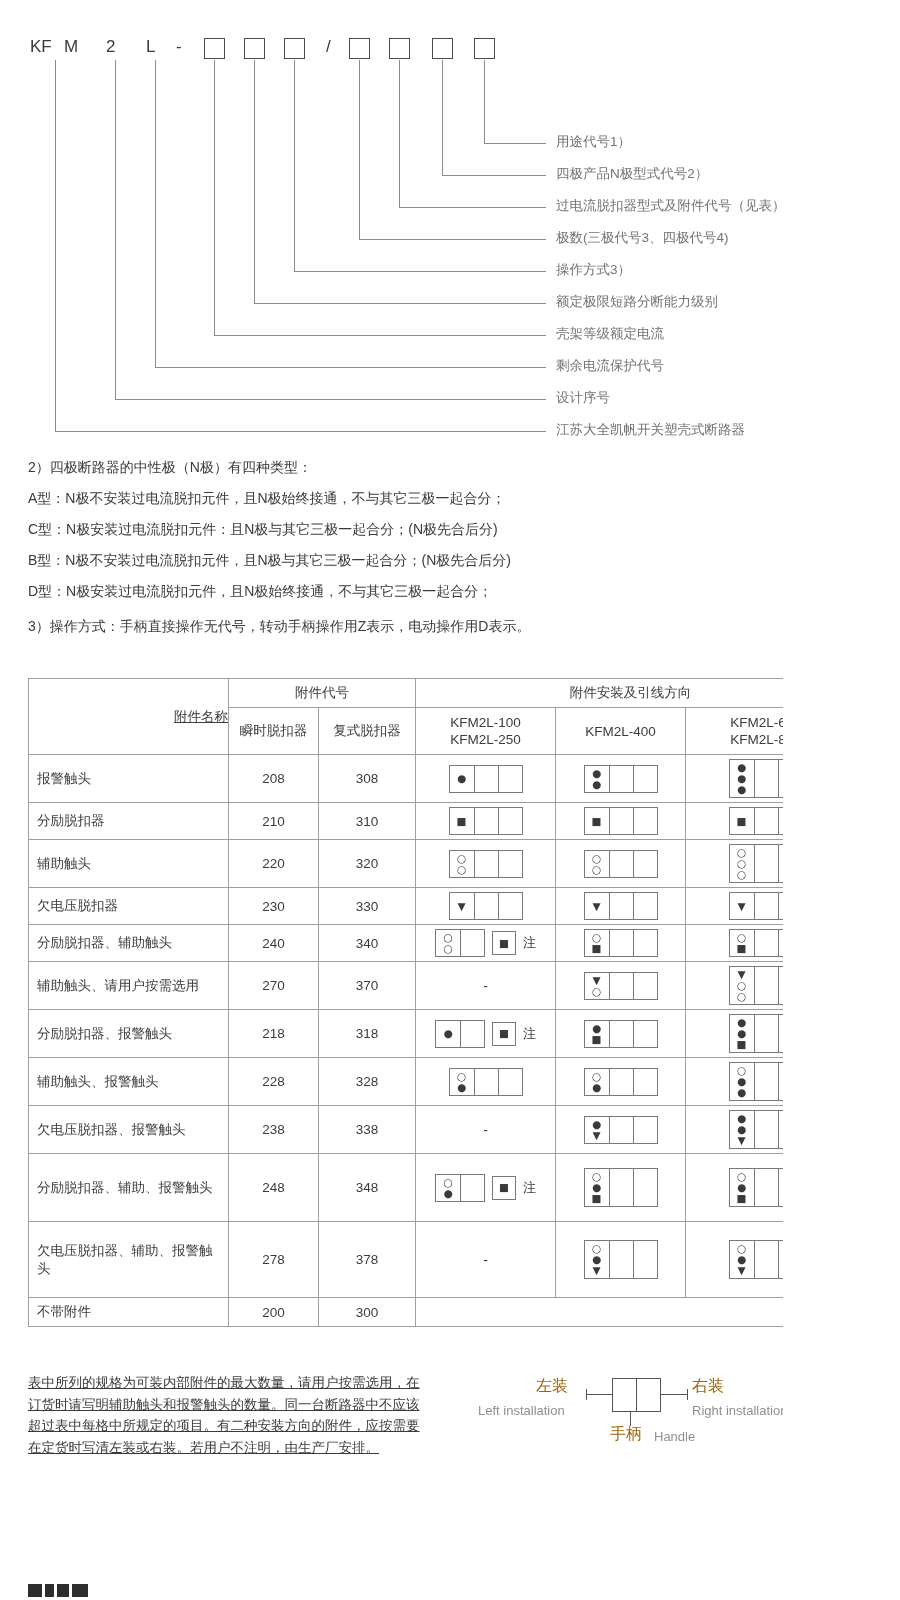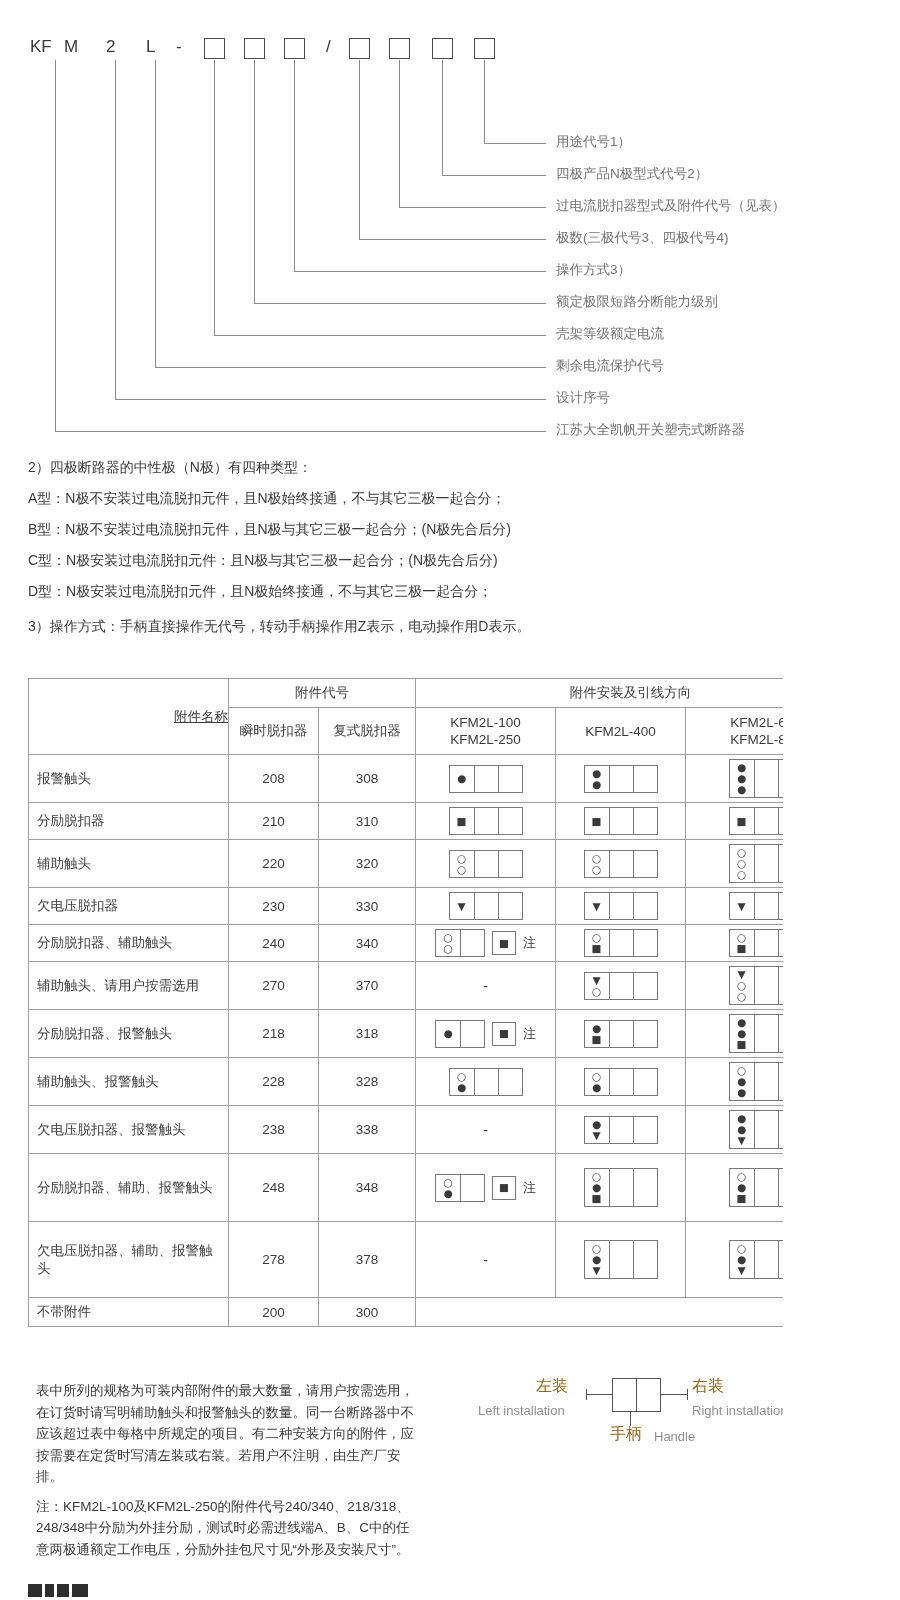--- a/index.html
+++ b/index.html
@@ -33,21 +33,21 @@
   .inst-cell + .inst-cell{border-left:1px solid #787878;}
   .sym{font-size:10.5px;line-height:11px;color:#3a3a3a;font-family:"DejaVu Sans",sans-serif;}
   .inst-single{width:24px;height:24px;box-sizing:border-box;border:1px solid #787878;display:flex;align-items:center;justify-content:center;}
   .inst-note{font-size:13px;color:#3a3a3a;}
   .acc-table tbody tr:nth-child(10) .inst-td{padding:14px 0;}
   .acc-table tbody tr:nth-child(11) .inst-td{padding:18px 0;}
   .acc-table tbody tr:nth-child(12) td{height:20px;}
 
   
   .footer-text{position:absolute;left:28px;top:1372px;width:400px;font-size:13.5px;line-height:21.5px;color:#3a3a3a;}
-  .footer-text p{margin:8px;}
+  .footer-text p{margin:0;text-decoration:underline;}
 
   
   .hd-cn{position:absolute;font-size:16px;color:#a16207;white-space:nowrap;}
   .hd-en{position:absolute;font-size:13px;color:#8f8f8f;white-space:nowrap;}
   .hd-box{position:absolute;display:flex;border:1px solid #555;background:#fff;}
   .hd-cell{width:23px;height:32px;}
   .hd-cell + .hd-cell{border-left:1px solid #555;}
   .hd-hline{position:absolute;border-top:1px solid #555;}
   .hd-tick{position:absolute;height:11px;border-left:1px solid #555;}
   .hd-vline{position:absolute;border-left:1px solid #555;}
@@ -99,22 +99,22 @@
     <div class="code-label" style="top:293px">额定极限短路分断能力级别</div>
     <div class="code-label" style="top:325px">壳架等级额定电流</div>
     <div class="code-label" style="top:357px">剩余电流保护代号</div>
     <div class="code-label" style="top:389px">设计序号</div>
     <div class="code-label" style="top:421px">江苏大全凯帆开关塑壳式断路器</div>
   </div>
 
   <div class="notes">
     <div>2）四极断路器的中性极（N极）有四种类型：</div>
     <div>A型：N极不安装过电流脱扣元件，且N极始终接通，不与其它三极一起合分；</div>
+    <div>C型：N极安装过电流脱扣元件：且N极与其它三极一起合分；(N极先合后分)</div>
     <div>B型：N极不安装过电流脱扣元件，且N极与其它三极一起合分；(N极先合后分)</div>
-    <div>C型：N极安装过电流脱扣元件：且N极与其它三极一起合分；(N极先合后分)</div>
     <div>D型：N极安装过电流脱扣元件，且N极始终接通，不与其它三极一起合分；</div>
     <div>3）操作方式：手柄直接操作无代号，转动手柄操作用Z表示，电动操作用D表示。</div>
   </div>
 
   <table class="acc-table">
     <colgroup>
       <col style="width:200px">
         <col style="width:90px">
         <col style="width:97px">
       <col style="width:140px">
@@ -571,21 +571,20 @@
           <td class="name-cell">不带附件</td>
           <td class="code-cell">200</td>
           <td class="code-cell">300</td>
           <td class="inst-td" colspan="3"></td>
         </tr>
       </tbody>
   </table>
 
   <div class="footer-text">
     <p>表中所列的规格为可装内部附件的最大数量，请用户按需选用，在订货时请写明辅助触头和报警触头的数量。同一台断路器中不应该超过表中每格中所规定的项目。有二种安装方向的附件，应按需要在定货时写清左装或右装。若用户不注明，由生产厂安排。</p>
-    <p>注：KFM2L-100及KFM2L-250的附件代号240/340、218/318、248/348中分励为外挂分励，测试时必需进线端A、B、C中的任意两极通额定工作电压，分励外挂包尺寸见“外形及安装尺寸”。</p>
   </div>
 
   <div>
     <span class="hd-cn" style="left:536px;top:1376px">左装</span>
     <span class="hd-en" style="left:478px;top:1403px">Left installation</span>
     <div class="hd-box" style="left:612px;top:1378px">
       <div class="hd-cell"></div>
       <div class="hd-cell"></div>
     </div>
     <div class="hd-hline" style="left:586px;top:1394px;width:26px"></div>

